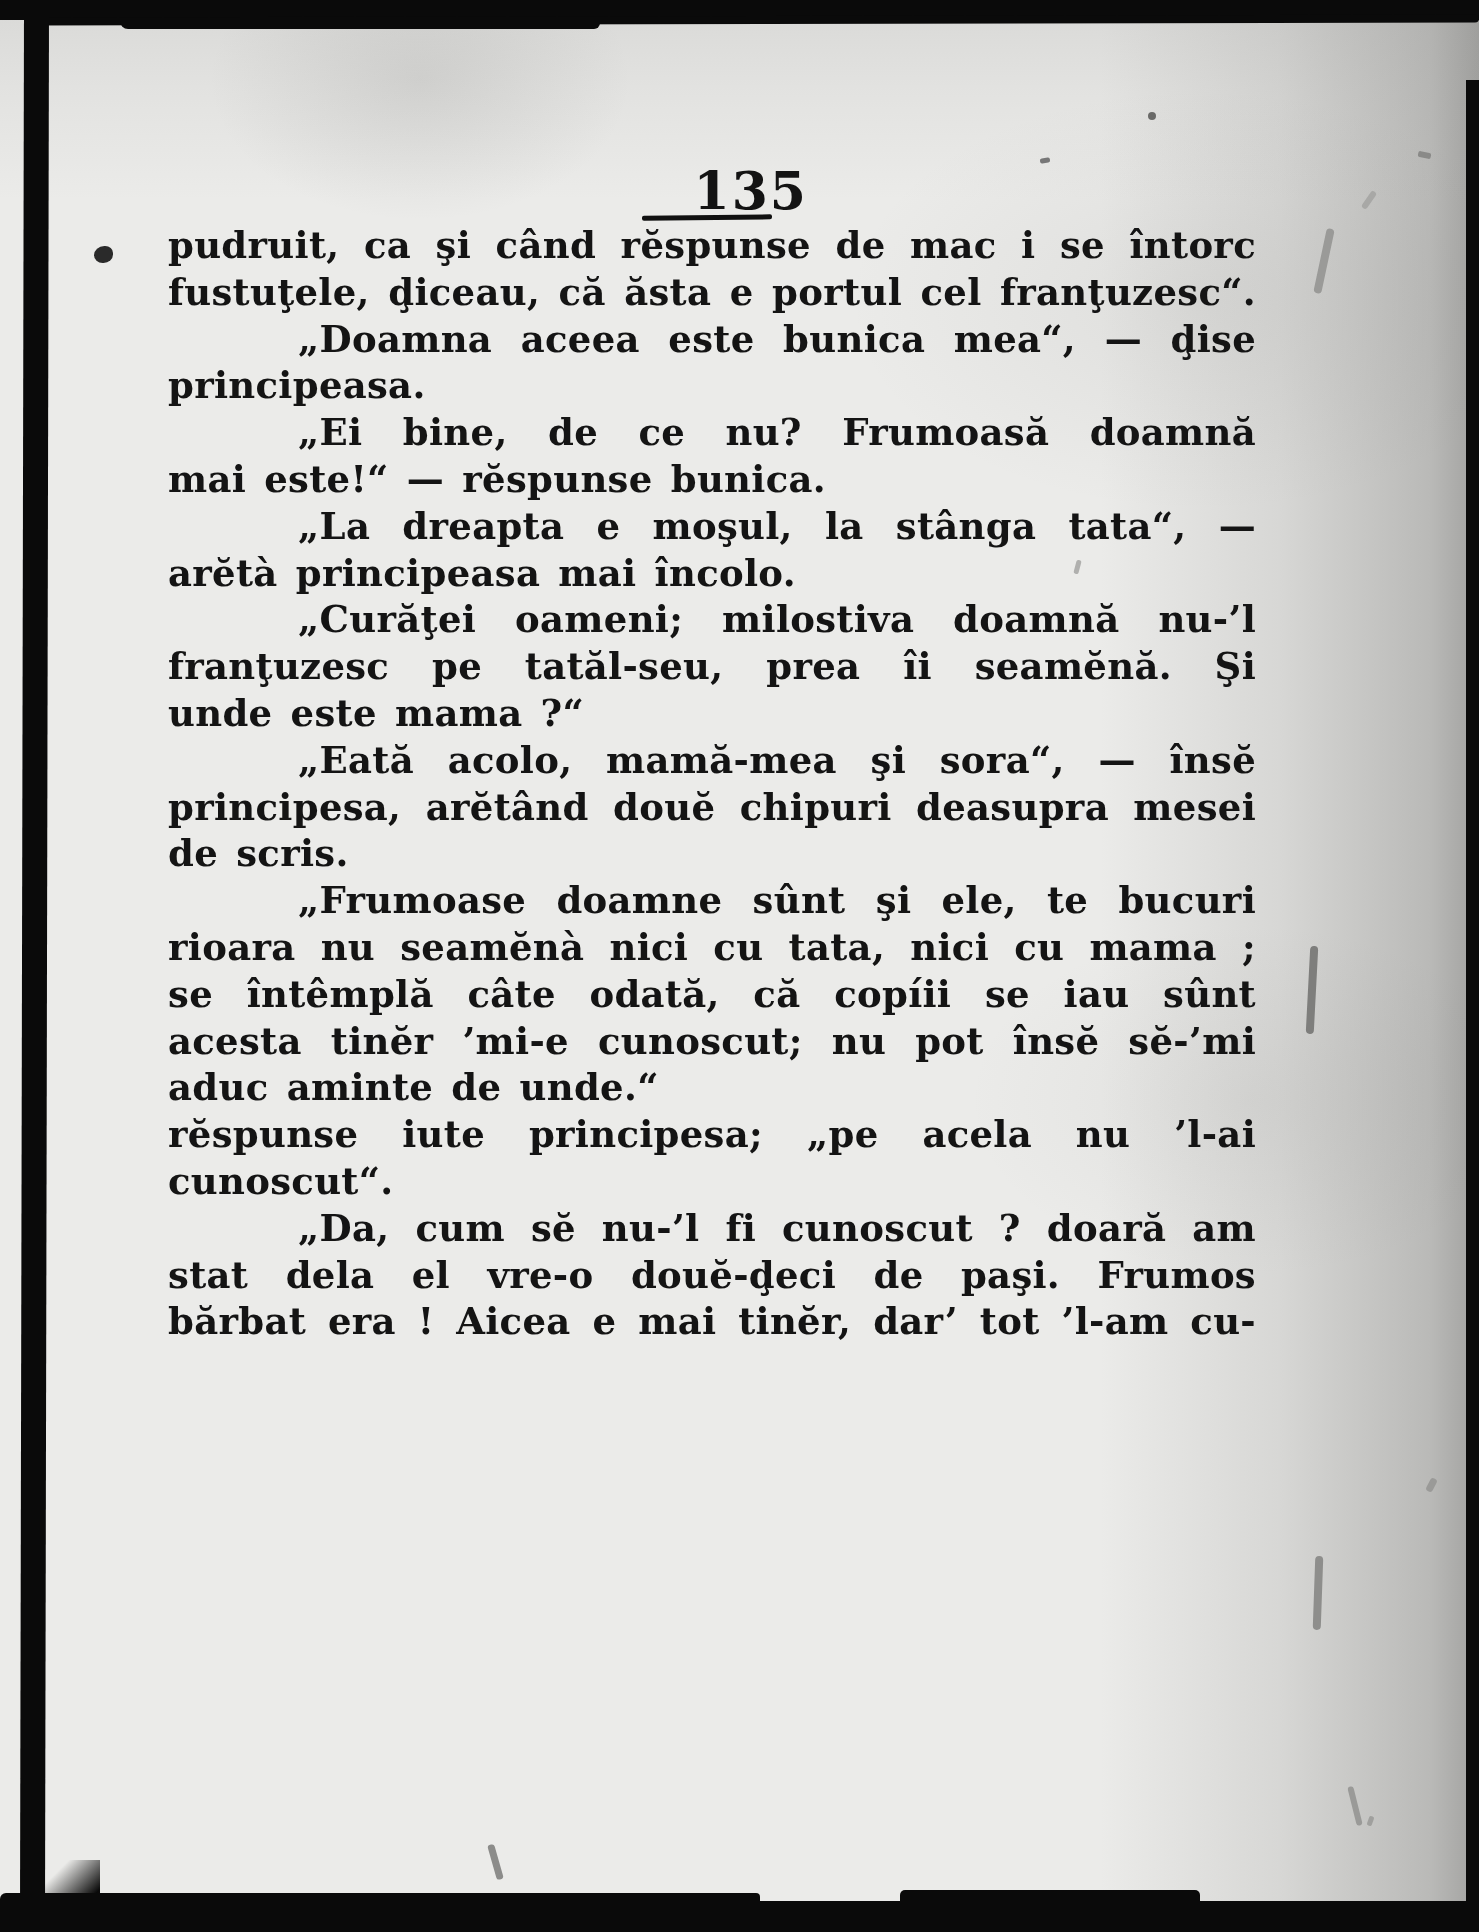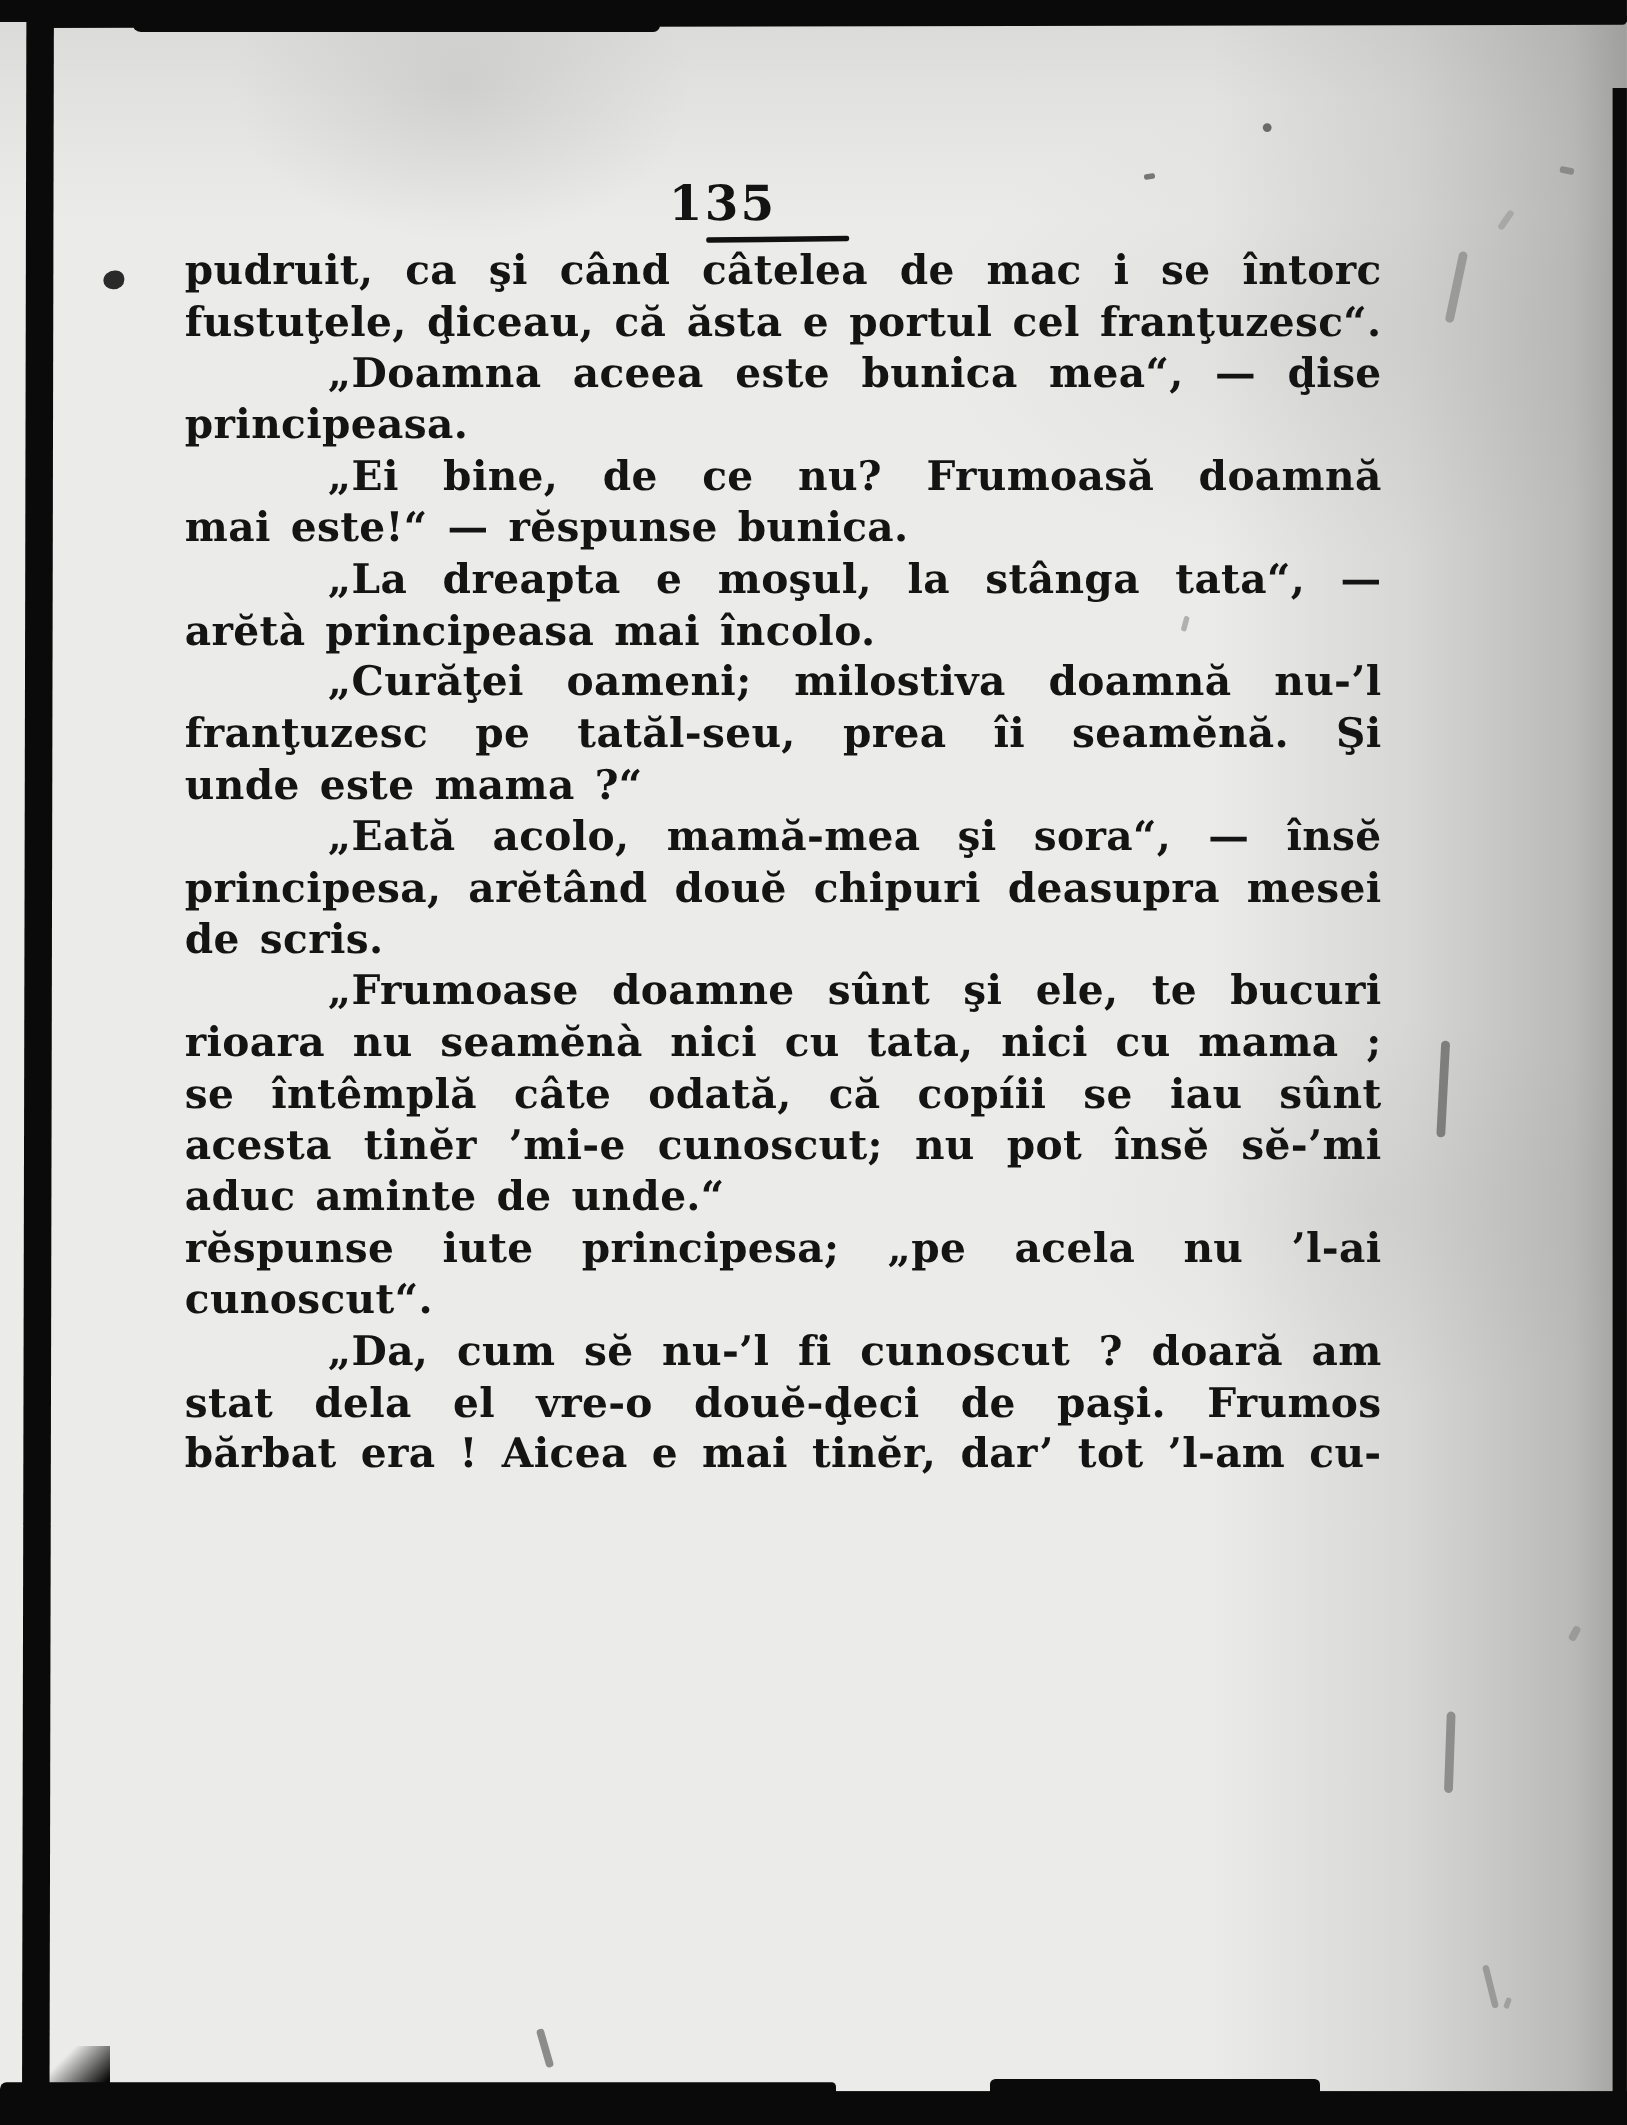--- a/index.html
+++ b/index.html
@@ -24,22 +24,22 @@
   .top-bar2{left:30px;top:16px;width:1449px;height:8px;transform:rotate(-0.12deg);border-radius:0 0 4px 3px;}
   .top-bar3{left:120px;top:20px;width:480px;height:9px;border-radius:0 0 6px 8px;}
   .left-strip{left:22px;top:14px;width:25px;height:1900px;transform:rotate(0.12deg);}
   .bottom-bar{left:0;top:1901px;width:1479px;height:31px;}
   .bottom-bar2{left:0;top:1893px;width:760px;height:10px;border-radius:6px 4px 0 0;}
   .bottom-bar3{left:900px;top:1890px;width:300px;height:13px;border-radius:5px 5px 0 0;}
   .right-strip{left:1466px;top:80px;width:13px;height:1852px;}
   .corner-bl{left:0;top:1860px;width:100px;height:72px;background:linear-gradient(135deg, rgba(0,0,0,0) 40%, #0a0a0a 75%);}
   
   .page-number{
-    position:absolute;left:608px;top:160px;width:200px;text-align:left;
-    font-size:44px;font-weight:700;color:#131313;letter-spacing:2px;
+    position:absolute;left:608px;top:160px;width:200px;text-align:right;
+    font-size:52px;font-weight:700;color:#131313;letter-spacing:2px;
   }
   .page-underline{
     position:absolute;left:642px;top:215px;width:130px;height:5px;background:#111;
     transform:rotate(-0.6deg);border-radius:2px;
   }
   
   .text-block{
     position:absolute;left:168px;top:222px;width:1088px;color:#141414;
   }
   .text-line{
@@ -79,21 +79,21 @@
 <div class="bar bottom-bar"></div>
 <div class="bar bottom-bar2"></div>
 <div class="bar bottom-bar3"></div>
 <div class="bar right-strip"></div>
 <div class="bar corner-bl"></div>
 
 <div class="page-number">135</div>
 <div class="page-underline"></div>
 
 <div class="text-block" id="text-block">
-    <div class="text-line justify">pudruit, ca şi când câtelea de mac i se întorc</div>
+    <div class="text-line justify">pudruit, ca şi când rĕspunse de mac i se întorc</div>
     <div class="text-line justify">fustuţele, ḑiceau, că ăsta e portul cel franţuzesc“.</div>
     <div class="text-line justify indent">„Doamna aceea este bunica mea“, — ḑise</div>
     <div class="text-line">principeasa.</div>
     <div class="text-line justify indent">„Ei bine, de ce nu? Frumoasă doamnă</div>
     <div class="text-line">mai este!“ — rĕspunse bunica.</div>
     <div class="text-line justify indent">„La dreapta e moşul, la stânga tata“, —</div>
     <div class="text-line">arĕtà principeasa mai încolo.</div>
     <div class="text-line justify indent">„Curăţei oameni; milostiva doamnă nu-’l</div>
     <div class="text-line justify">franţuzesc pe tatăl-seu, prea îi seamĕnă. Şi</div>
     <div class="text-line">unde este mama ?“</div>

